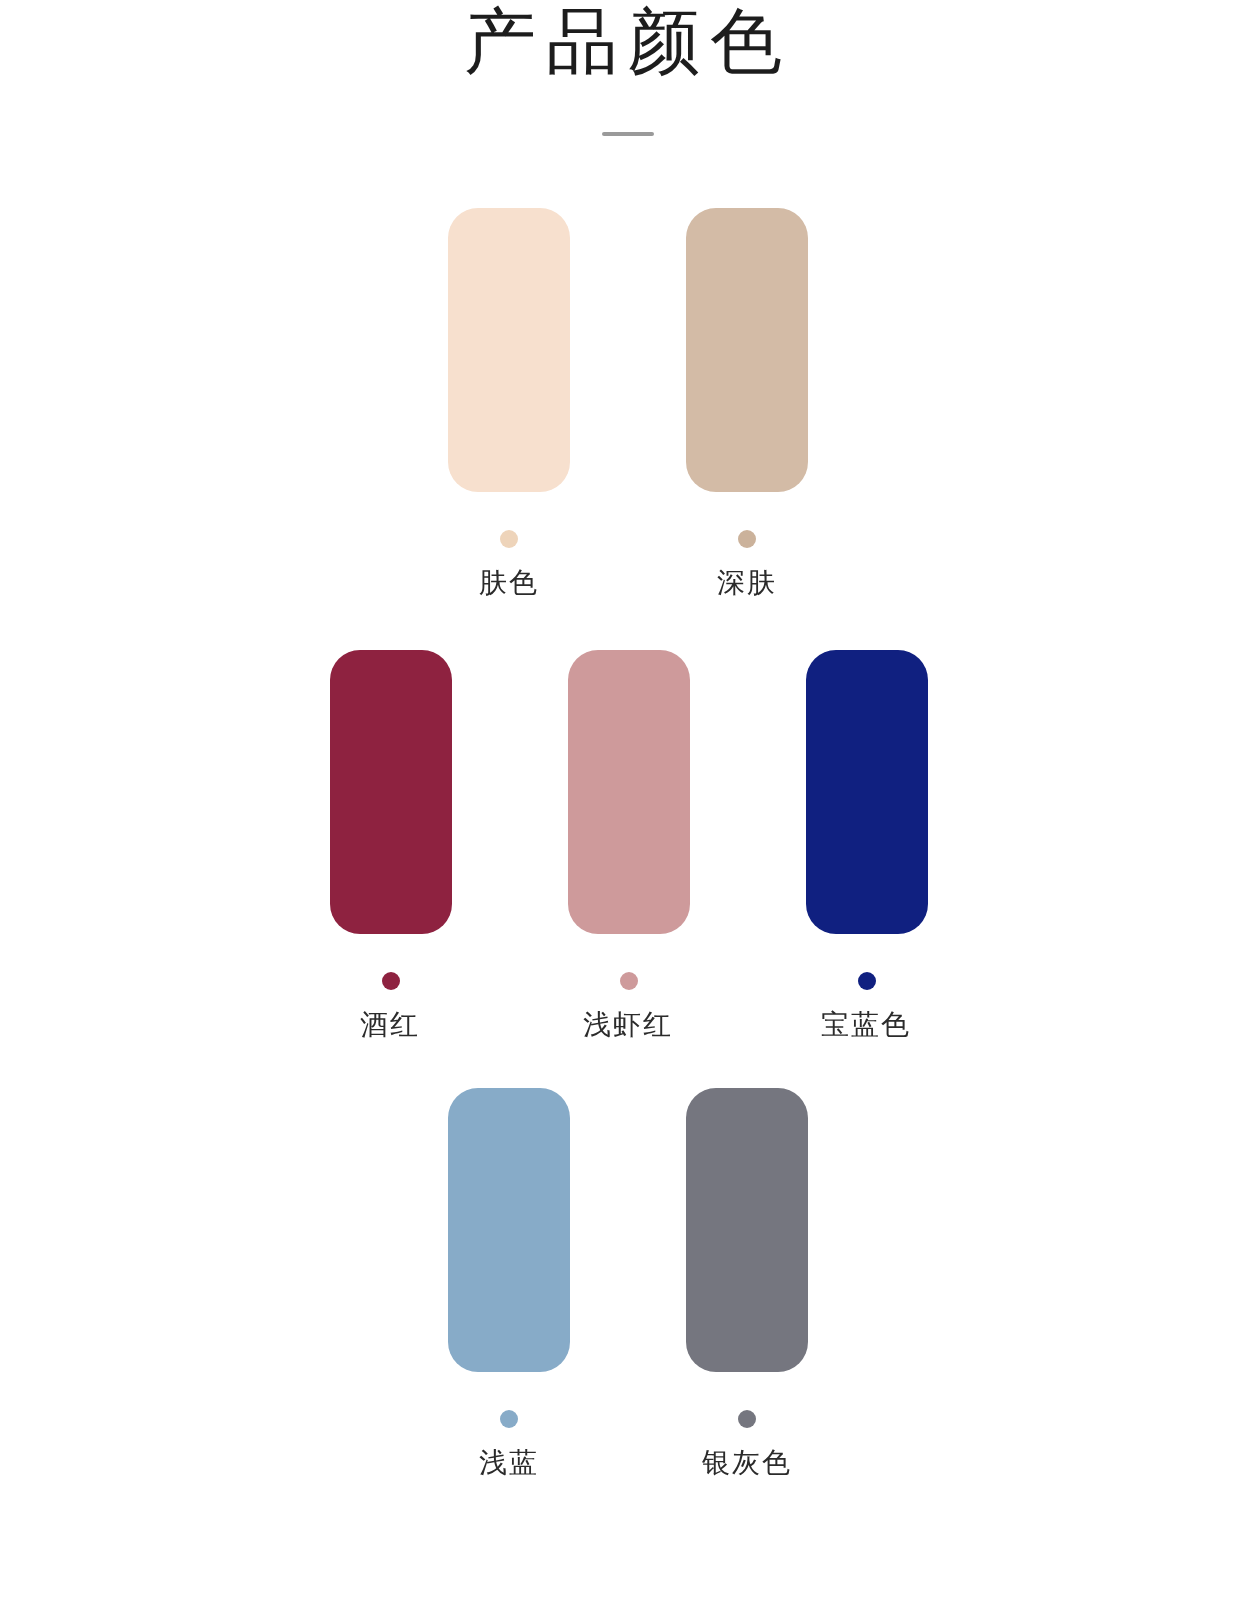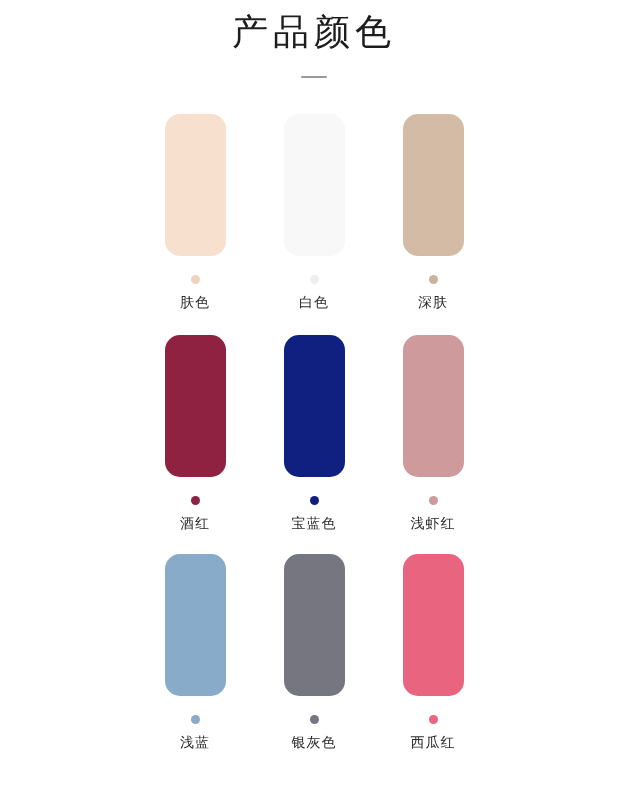--- a/index.html
+++ b/index.html
@@ -18,21 +18,21 @@
 
   .page {
     position: relative;
     width: 628px;
     height: 800px;
     box-sizing: border-box;
   }
 
   
   .header {
-    padding-top: 10px;
+    padding-top: 0;
     text-align: center;
   }
   .page-title {
     font-size: 36px;
     line-height: 44px;
     font-weight: 400;
     letter-spacing: 5px;
     color: #1d1d1d;
     margin: 0;
     font-family: "DejaVu Sans", "Liberation Sans", sans-serif;
@@ -102,61 +102,51 @@
 
   <div class="swatch-rows">
 
     <div class="swatch-row row-1">
       <div class="swatch-cell">
         <div class="swatch-chip" style="background: rgb(247, 224, 206);"></div>
         <div class="swatch-dot" style="background: rgb(238, 212, 186);"></div>
         <div class="swatch-label">肤色</div>
       </div>
       <div class="swatch-cell">
-        <div class="swatch-chip" style="background: rgb(248, 248, 248);"></div>
-        <div class="swatch-dot" style="background: rgb(239, 239, 239);"></div>
-        <div class="swatch-label">白色</div>
-      </div>
-      <div class="swatch-cell">
         <div class="swatch-chip" style="background: rgb(211, 187, 166);"></div>
         <div class="swatch-dot" style="background: rgb(203, 178, 155);"></div>
         <div class="swatch-label">深肤</div>
       </div>
     </div>
 
     <div class="swatch-row row-2">
       <div class="swatch-cell">
         <div class="swatch-chip" style="background: rgb(142, 34, 64);"></div>
         <div class="swatch-dot" style="background: rgb(142, 34, 64);"></div>
         <div class="swatch-label">酒红</div>
       </div>
       <div class="swatch-cell">
+        <div class="swatch-chip" style="background: rgb(206, 154, 155);"></div>
+        <div class="swatch-dot" style="background: rgb(206, 154, 155);"></div>
+        <div class="swatch-label">浅虾红</div>
+      </div>
+      <div class="swatch-cell">
         <div class="swatch-chip" style="background: rgb(16, 32, 128);"></div>
         <div class="swatch-dot" style="background: rgb(16, 32, 128);"></div>
         <div class="swatch-label">宝蓝色</div>
-      </div>
-      <div class="swatch-cell">
-        <div class="swatch-chip" style="background: rgb(206, 154, 155);"></div>
-        <div class="swatch-dot" style="background: rgb(206, 154, 155);"></div>
-        <div class="swatch-label">浅虾红</div>
       </div>
     </div>
 
     <div class="swatch-row row-3">
       <div class="swatch-cell">
         <div class="swatch-chip" style="background: rgb(135, 171, 200);"></div>
         <div class="swatch-dot" style="background: rgb(135, 171, 200);"></div>
         <div class="swatch-label">浅蓝</div>
       </div>
       <div class="swatch-cell">
         <div class="swatch-chip" style="background: rgb(117, 118, 127);"></div>
         <div class="swatch-dot" style="background: rgb(117, 118, 127);"></div>
         <div class="swatch-label">银灰色</div>
       </div>
-      <div class="swatch-cell">
-        <div class="swatch-chip" style="background: rgb(232, 100, 127);"></div>
-        <div class="swatch-dot" style="background: rgb(232, 100, 127);"></div>
-        <div class="swatch-label">西瓜红</div>
-      </div>
     </div>
 
   </div>
 </div>
 
 </body></html>

